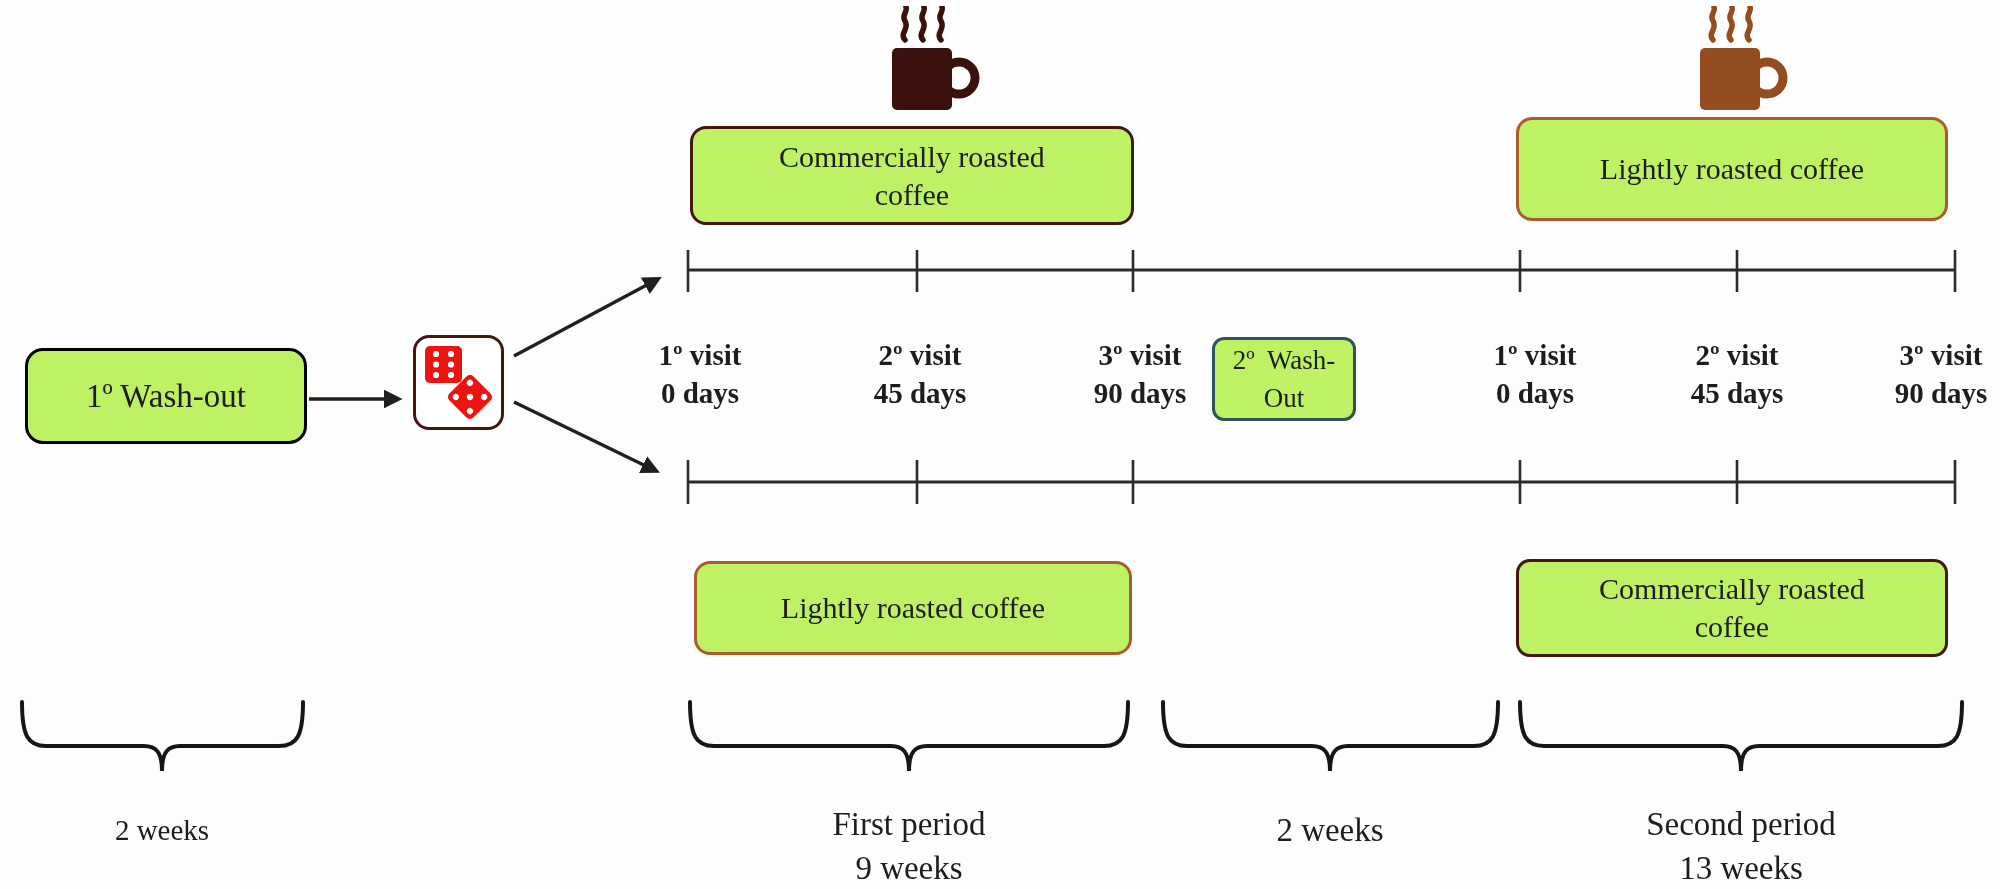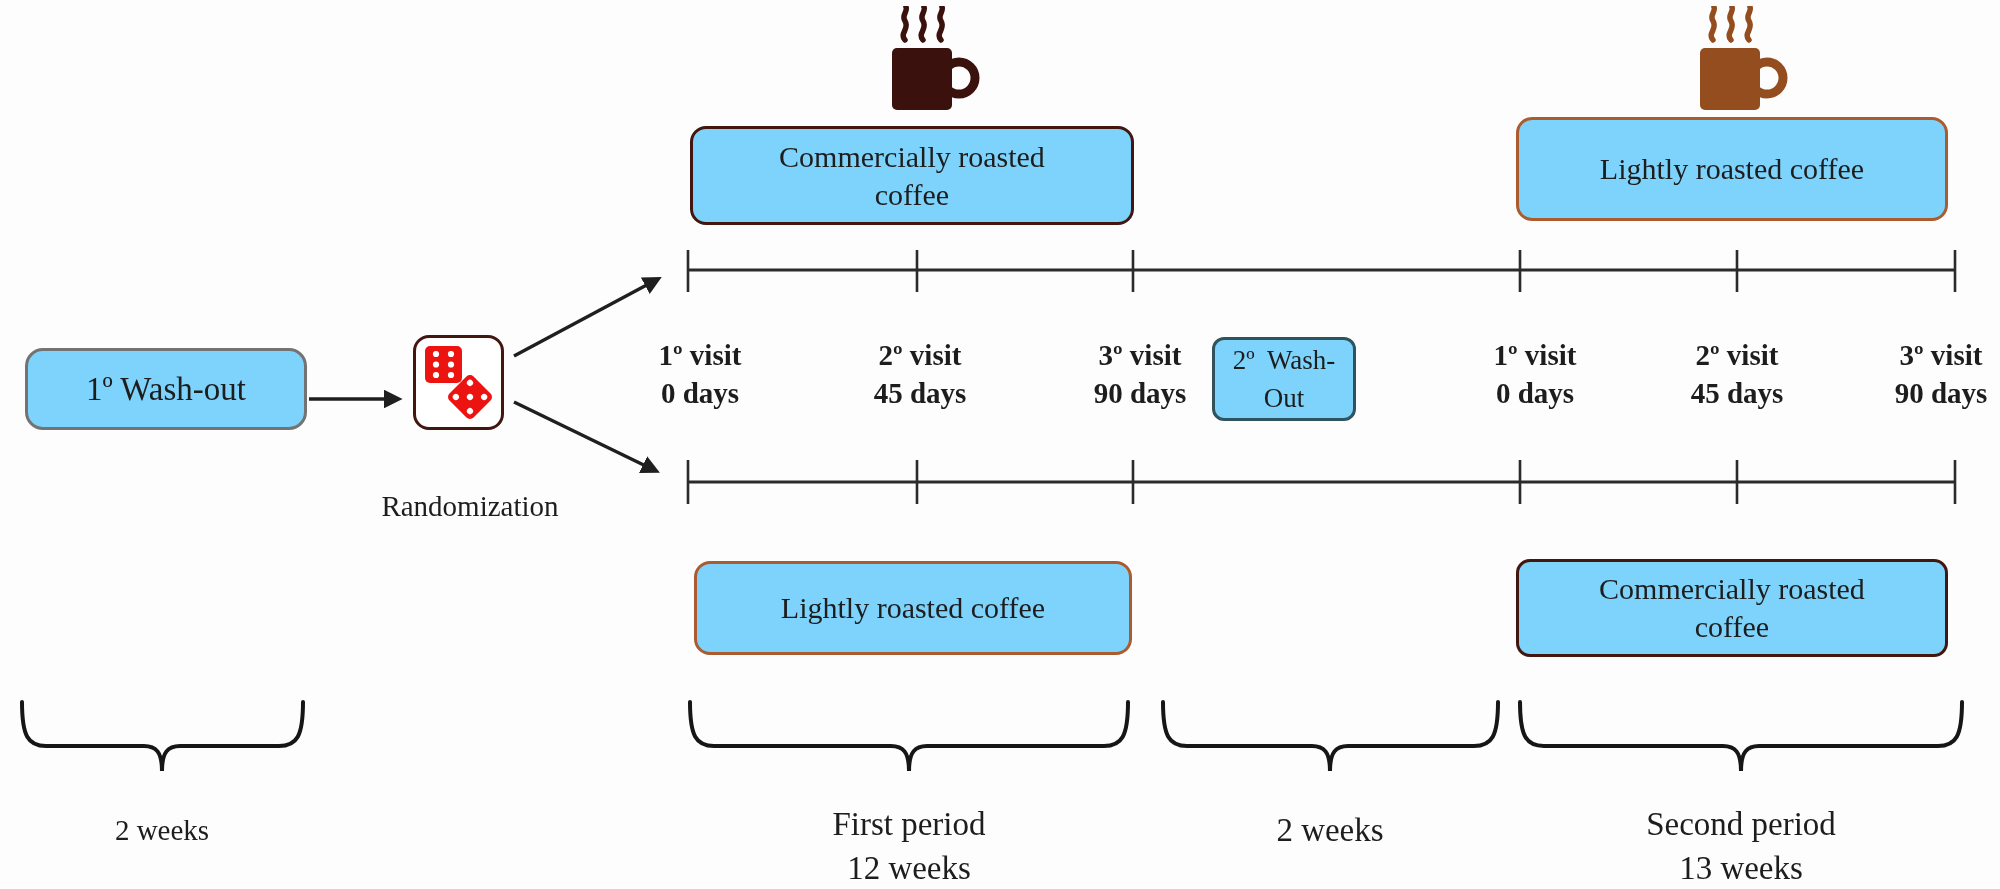--- a/index.html
+++ b/index.html
@@ -2,25 +2,25 @@
 <html style="--dark-brown: #41170f; --light-brown: #ab5c2f; --teal: #30545e; --dice-red: #ec1410; --mug-dark: #3a110c; --mug-light: #944d1e; --ink: #1d1d1d;"><head>
 <meta charset="utf-8">
 <style>
   html,body{margin:0;padding:0;background:#ffffff;}
   .canvas{
     position:relative;width:2000px;height:889px;background:#fdfdfd;
     font-family:"Liberation Serif",serif;color:var(--ink,#1d1d1d);overflow:hidden;
   }
   .underlay{position:absolute;left:0;top:0;}
   .box{
-    position:absolute;box-sizing:border-box;background:#7dd3fc;
+    position:absolute;box-sizing:border-box;background:#bef264;
     display:flex;align-items:center;justify-content:center;text-align:center;
     white-space:pre-line;line-height:38px;font-size:30px;
   }
-  .box-washout1{left:25px;top:348px;width:282px;height:82px;border:3px solid #737373;border-radius:18px;font-size:33px;}
+  .box-washout1{left:25px;top:348px;width:282px;height:96px;border:3px solid #000000;border-radius:18px;font-size:33px;}
   .box-top-left{left:690px;top:126px;width:444px;height:99px;border:3px solid var(--dark-brown);border-radius:16px;}
   .box-top-right{left:1516px;top:117px;width:432px;height:104px;border:3px solid var(--light-brown);border-radius:16px;}
   .box-bottom-left{left:694px;top:561px;width:438px;height:94px;border:3px solid var(--light-brown);border-radius:16px;}
   .box-bottom-right{left:1516px;top:559px;width:432px;height:98px;border:3px solid var(--dark-brown);border-radius:14px;}
   .box-washout2{left:1212px;top:337px;width:144px;height:84px;border:3px solid var(--teal);border-radius:12px;font-size:27px;word-spacing:6px;}
   .dicebox{
     position:absolute;left:413px;top:335px;width:91px;height:95px;box-sizing:border-box;
     border:3.5px solid var(--dark-brown);border-radius:16px;background:#fff;
     display:flex;align-items:center;justify-content:center;
   }
@@ -149,21 +149,20 @@
         <g fill="#ffffff">
           <circle cx="43" cy="48" r="3.1"></circle>
             <circle cx="63" cy="48" r="3.1"></circle>
           <circle cx="53" cy="58" r="3.1"></circle>
           <circle cx="43" cy="68" r="3.1"></circle>
             <circle cx="63" cy="68" r="3.1"></circle>
         </g>
       </g>
     </svg>
   </div>
-  <div class="rand-label">Randomization</div>
 
   <div class="visit v1">
     <div>1º visit</div>
     <div>0 days</div>
   </div>
   <div class="visit v2">
     <div>2º visit</div>
     <div>45 days</div>
   </div>
   <div class="visit v3">
@@ -178,18 +177,18 @@
     <div>2º visit</div>
     <div>45 days</div>
   </div>
   <div class="visit v6">
     <div>3º visit</div>
     <div>90 days</div>
   </div>
 
   <div class="plabel p1">2 weeks</div>
   <div class="plabel p2">First period
-12 weeks</div>
+9 weeks</div>
   <div class="plabel p3">2 weeks</div>
   <div class="plabel p4">Second period
 13 weeks</div>
 
 </div>
 
 </body></html>

